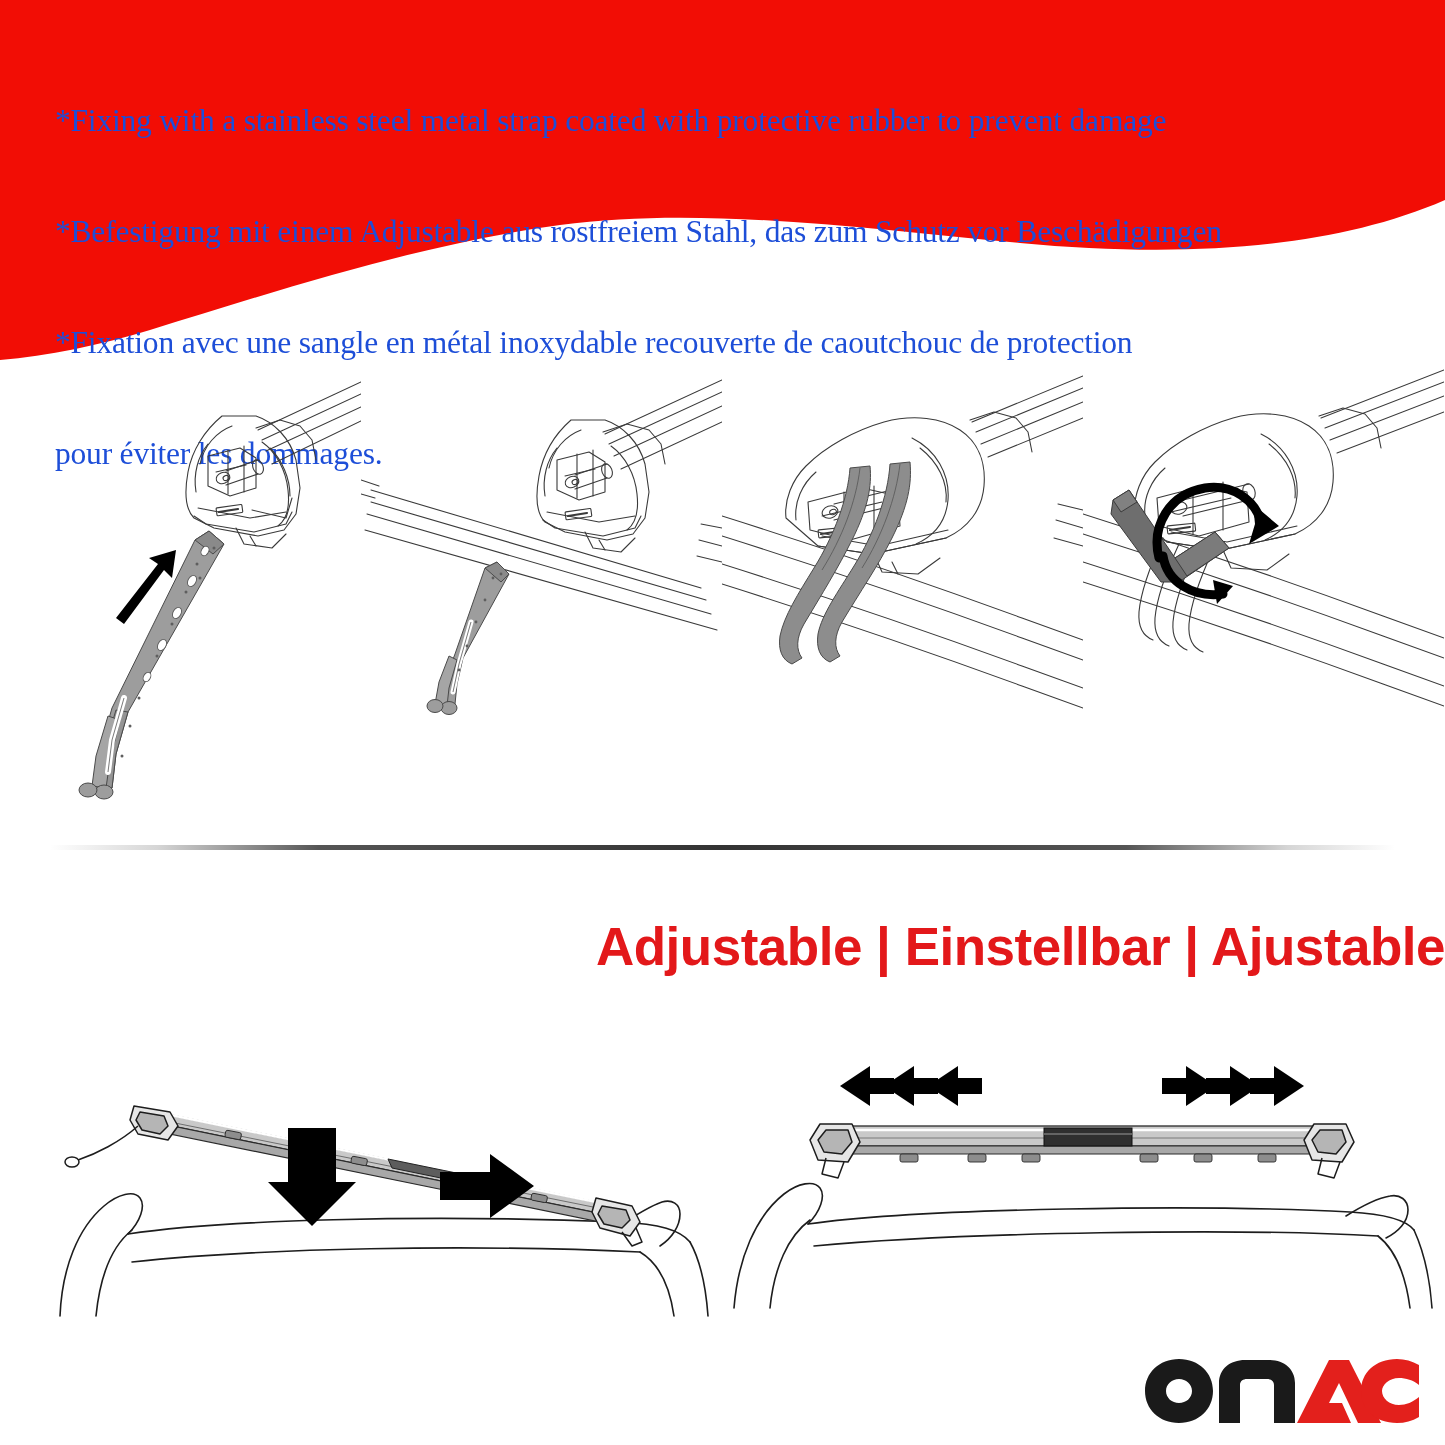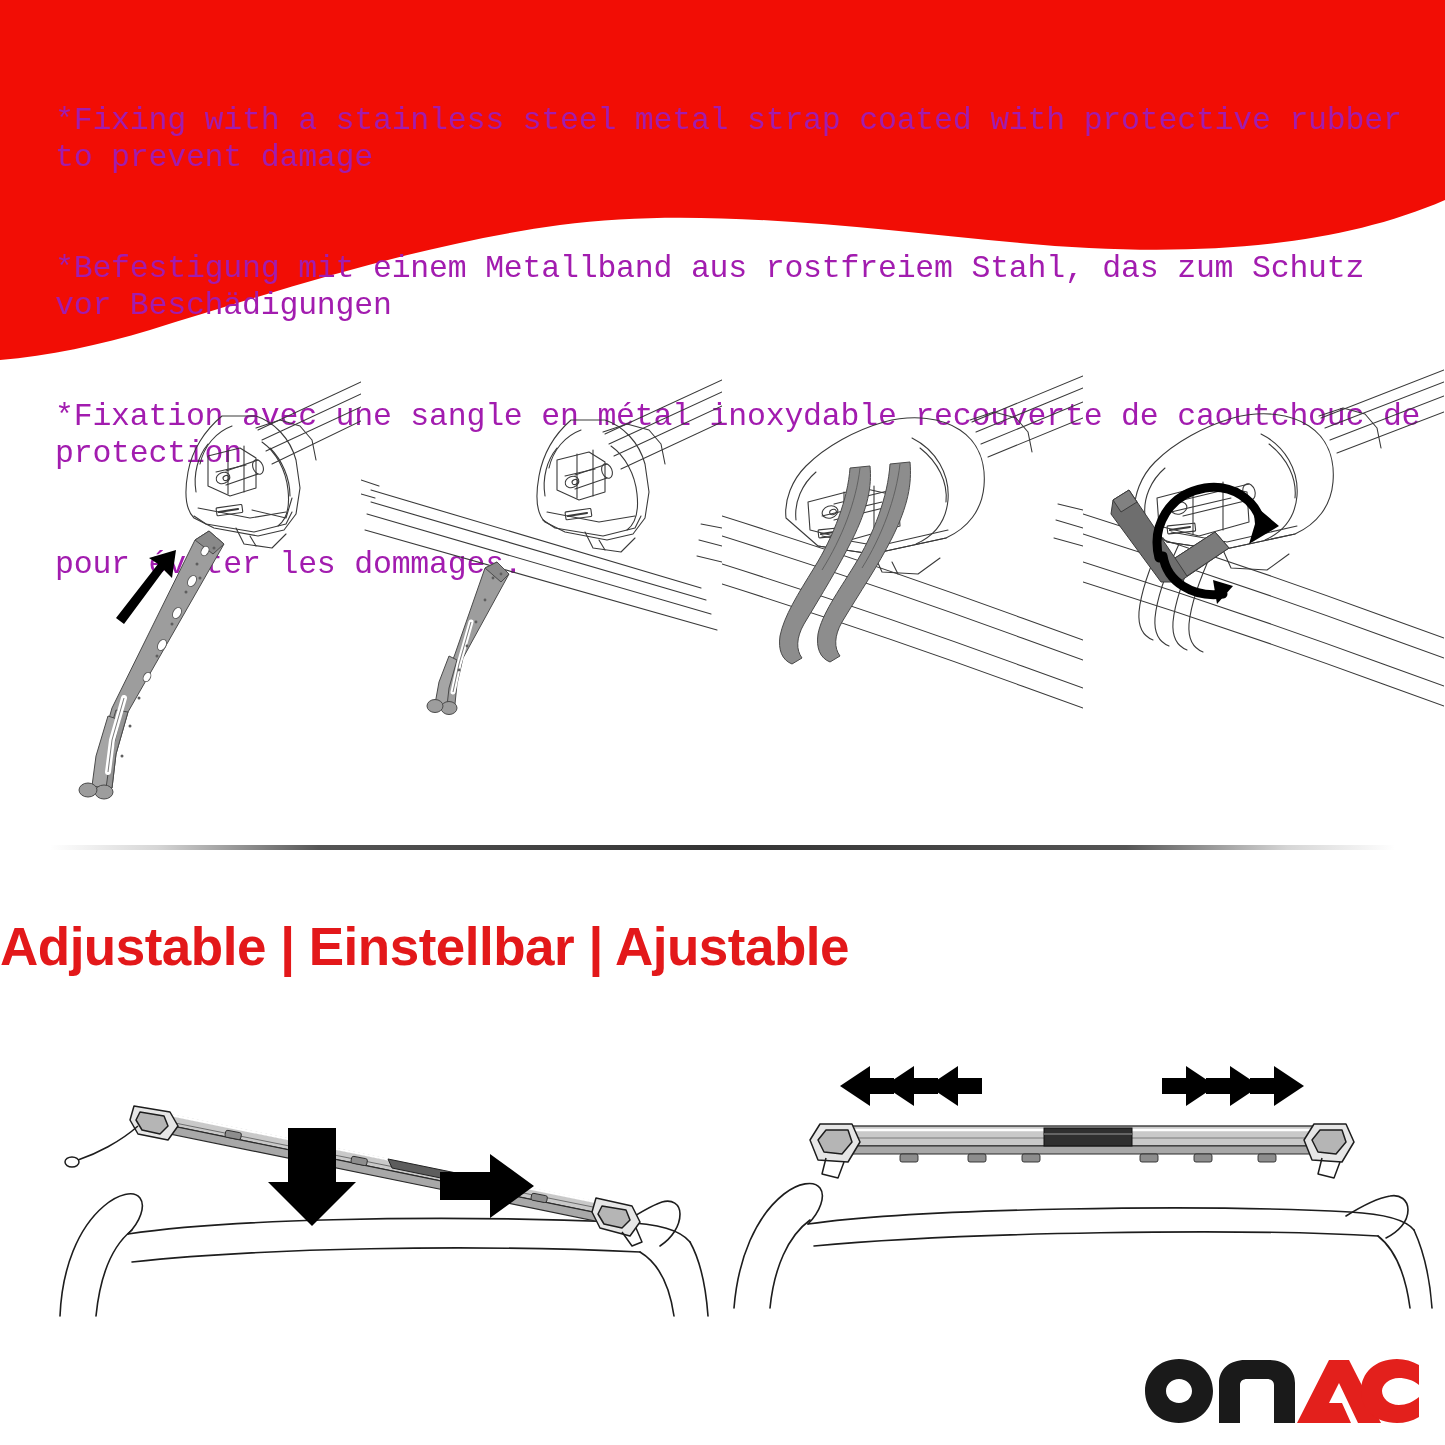--- a/index.html
+++ b/index.html
@@ -11,24 +11,24 @@
 
   
   #red-banner{
     position:absolute; left:0; top:0; width:1445px; height:360px;
     pointer-events:none;
   }
   #red-banner svg{ display:block; width:100%; height:100%; }
 
   #banner-text{
     position:absolute; left:55px; top:28px; width:1370px;
-    color:#a21caf;
+    color:#1d4ed8;
     font-size:31.5px;
     line-height:37px;
-    font-family:Liberation Mono, monospace;
+    font-family:Liberation Serif, serif;
     letter-spacing:-0.2px;
     white-space:pre-wrap;
   }
   .banner-line{ display:block; }
 
   
   #steps-row{
     position:absolute; left:0; top:368px; width:1445px; height:440px;
     display:flex; flex-direction:row;
   }
@@ -45,21 +45,21 @@
       rgba(40,40,40,0.95) 50%,
       rgba(55,55,55,0.85) 80%,
       rgba(90,90,90,0.25) 92%,
       rgba(120,120,120,0) 100%);
     border-radius:3px;
   }
 
   
   #adjustable-title{
     position:absolute; left:0; top:916px; width:1445px;
-    text-align:left;
+    text-align:right;
     color:#E3181A;
     font-size:53px;
     font-weight:bold;
     letter-spacing:-0.5px;
     font-family:"Liberation Sans","DejaVu Sans",sans-serif;
   }
 
   
   #bottom-row{
     position:absolute; left:0; top:1030px; width:1445px; height:290px;
@@ -83,21 +83,21 @@
     <path d="M0,0 L1445,0 L1445,200
              C1330,250 1180,258 1020,243
              C860,228 700,206 560,225
              C420,244 280,290 150,330
              C100,345 48,356 0,360 Z" fill="#F20D05"></path>
   </svg>
 </div>
 
 <div id="banner-text">
   <span class="banner-line">*Fixing with a stainless steel metal strap coated with protective rubber to prevent damage</span>
-  <span class="banner-line">*Befestigung mit einem Metallband aus rostfreiem Stahl, das zum Schutz vor Beschädigungen</span>
+  <span class="banner-line">*Befestigung mit einem Adjustable aus rostfreiem Stahl, das zum Schutz vor Beschädigungen</span>
   <span class="banner-line">*Fixation avec une sangle en métal inoxydable recouverte de caoutchouc de protection</span>
   <span class="banner-line">pour éviter les dommages.</span>
 </div>
 
 <div id="steps-row">
 
   <div class="step-cell">
     <svg viewBox="0 0 361 440" aria-hidden="true">
       <g fill="none" stroke="#3a3a3a" stroke-width="1.1" stroke-linejoin="round" stroke-linecap="round">
 

